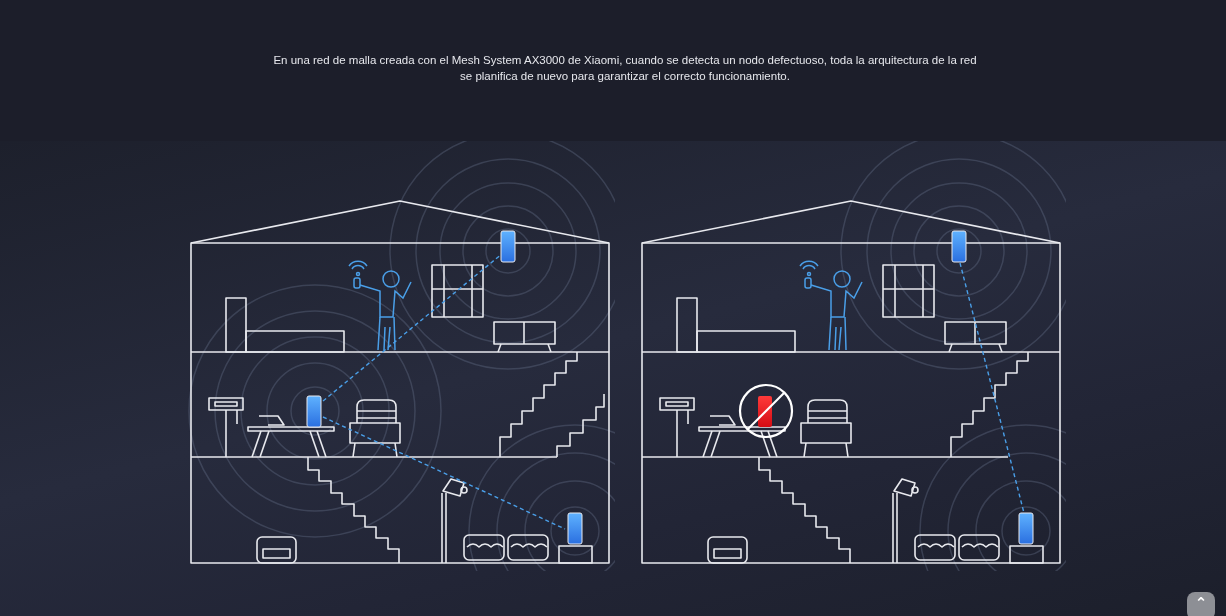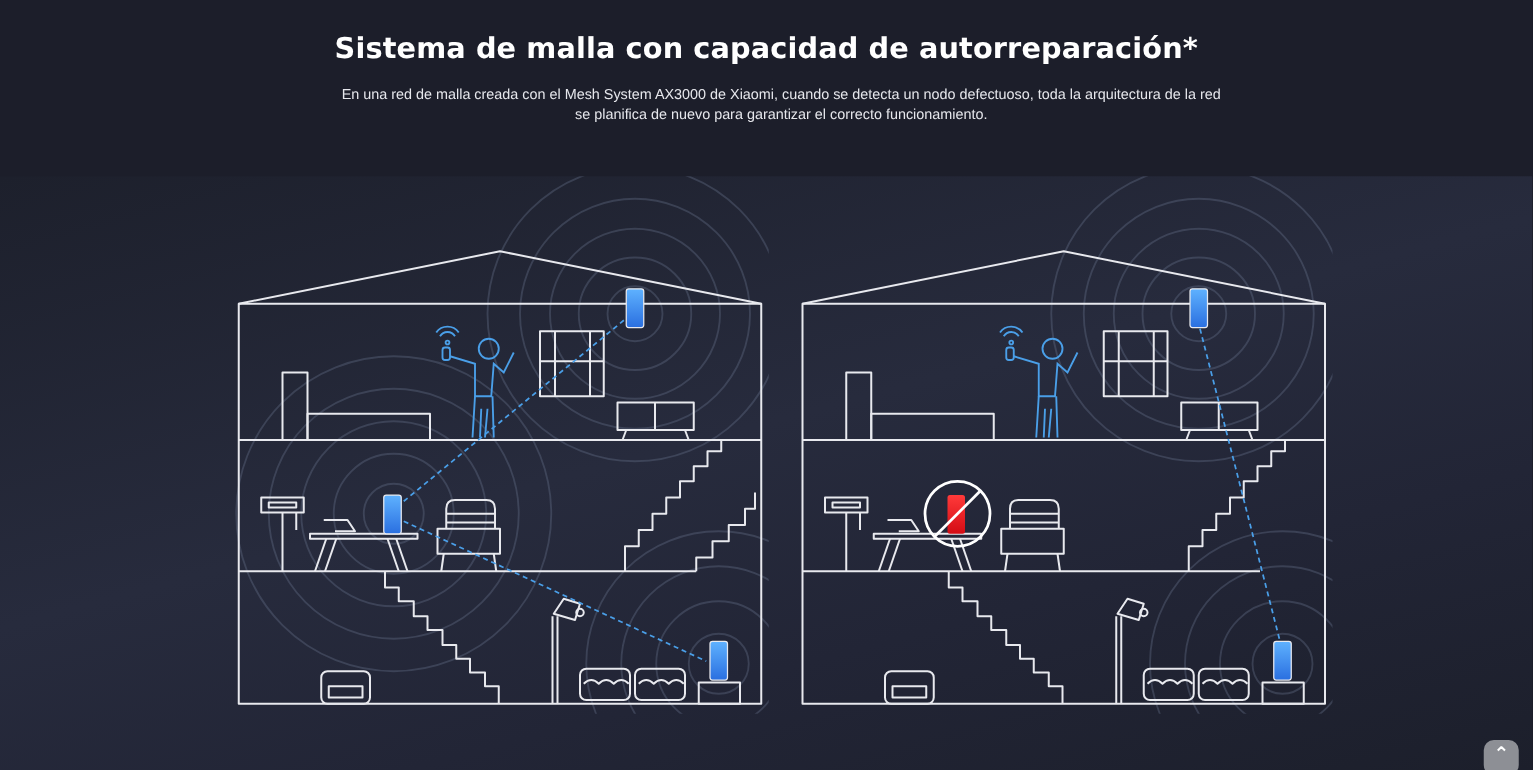--- a/index.html
+++ b/index.html
@@ -5,35 +5,34 @@
   html, body { margin:0; padding:0; }
   body {
     width:1226px; height:616px; overflow:hidden; position:relative;
     background:#1b1d29;
     font-family:"DejaVu Sans", "Liberation Sans", sans-serif;
     color:#fff;
   }
   .header { position:absolute; left:0; top:0; width:1226px; height:141px; background:#1c1e2a; }
   .title { position:absolute; left:0; top:26px; width:1226px; text-align:center;
     font-size:23px; font-weight:bold; letter-spacing:0.1px; color:#ffffff; }
-  .desc { position:absolute; left:273px; top:68px; width:704px; text-align:center;
+  .desc { position:absolute; left:273px; top:52px; width:704px; text-align:center;
     font-family:"Liberation Sans", sans-serif; font-size:11.5px; line-height:16px; color:#e6e7ec; }
   .stage { position:absolute; left:0; top:141px; width:1226px; height:475px;
     background:linear-gradient(165deg, #1d202c 0%, #272b3d 45%, #222536 70%, #1c1f2b 100%); }
   svg.house { position:absolute; top:0; }
   .back-top { position:absolute; left:1187px; top:592px; width:28px; height:28px;
     border-radius:8px; background:#8d8f95; cursor:pointer; display:flex;
     align-items:flex-start; justify-content:center; }
   .back-top span { font-size:15px; color:#fff; line-height:22px; font-weight:bold; }
 </style>
 </head>
 <body>
 
 <div class="header">
-  <div class="title">Sistema de malla con capacidad de autorreparación*</div>
   <div class="desc">En una red de malla creada con el Mesh System AX3000 de Xiaomi, cuando se detecta un nodo defectuoso, toda la arquitectura de la red se planifica de nuevo para garantizar el correcto funcionamiento.</div>
 </div>
 
 <div class="stage">
 
   <svg class="house" style="left:185px" width="430" height="430" viewBox="0 0 430 430">
     <defs>
       <linearGradient id="nodeBlue" x1="0" y1="0" x2="0" y2="1">
         <stop offset="0" stop-color="#5fb2ff"></stop>
           <stop offset="1" stop-color="#2a6fe0"></stop>

